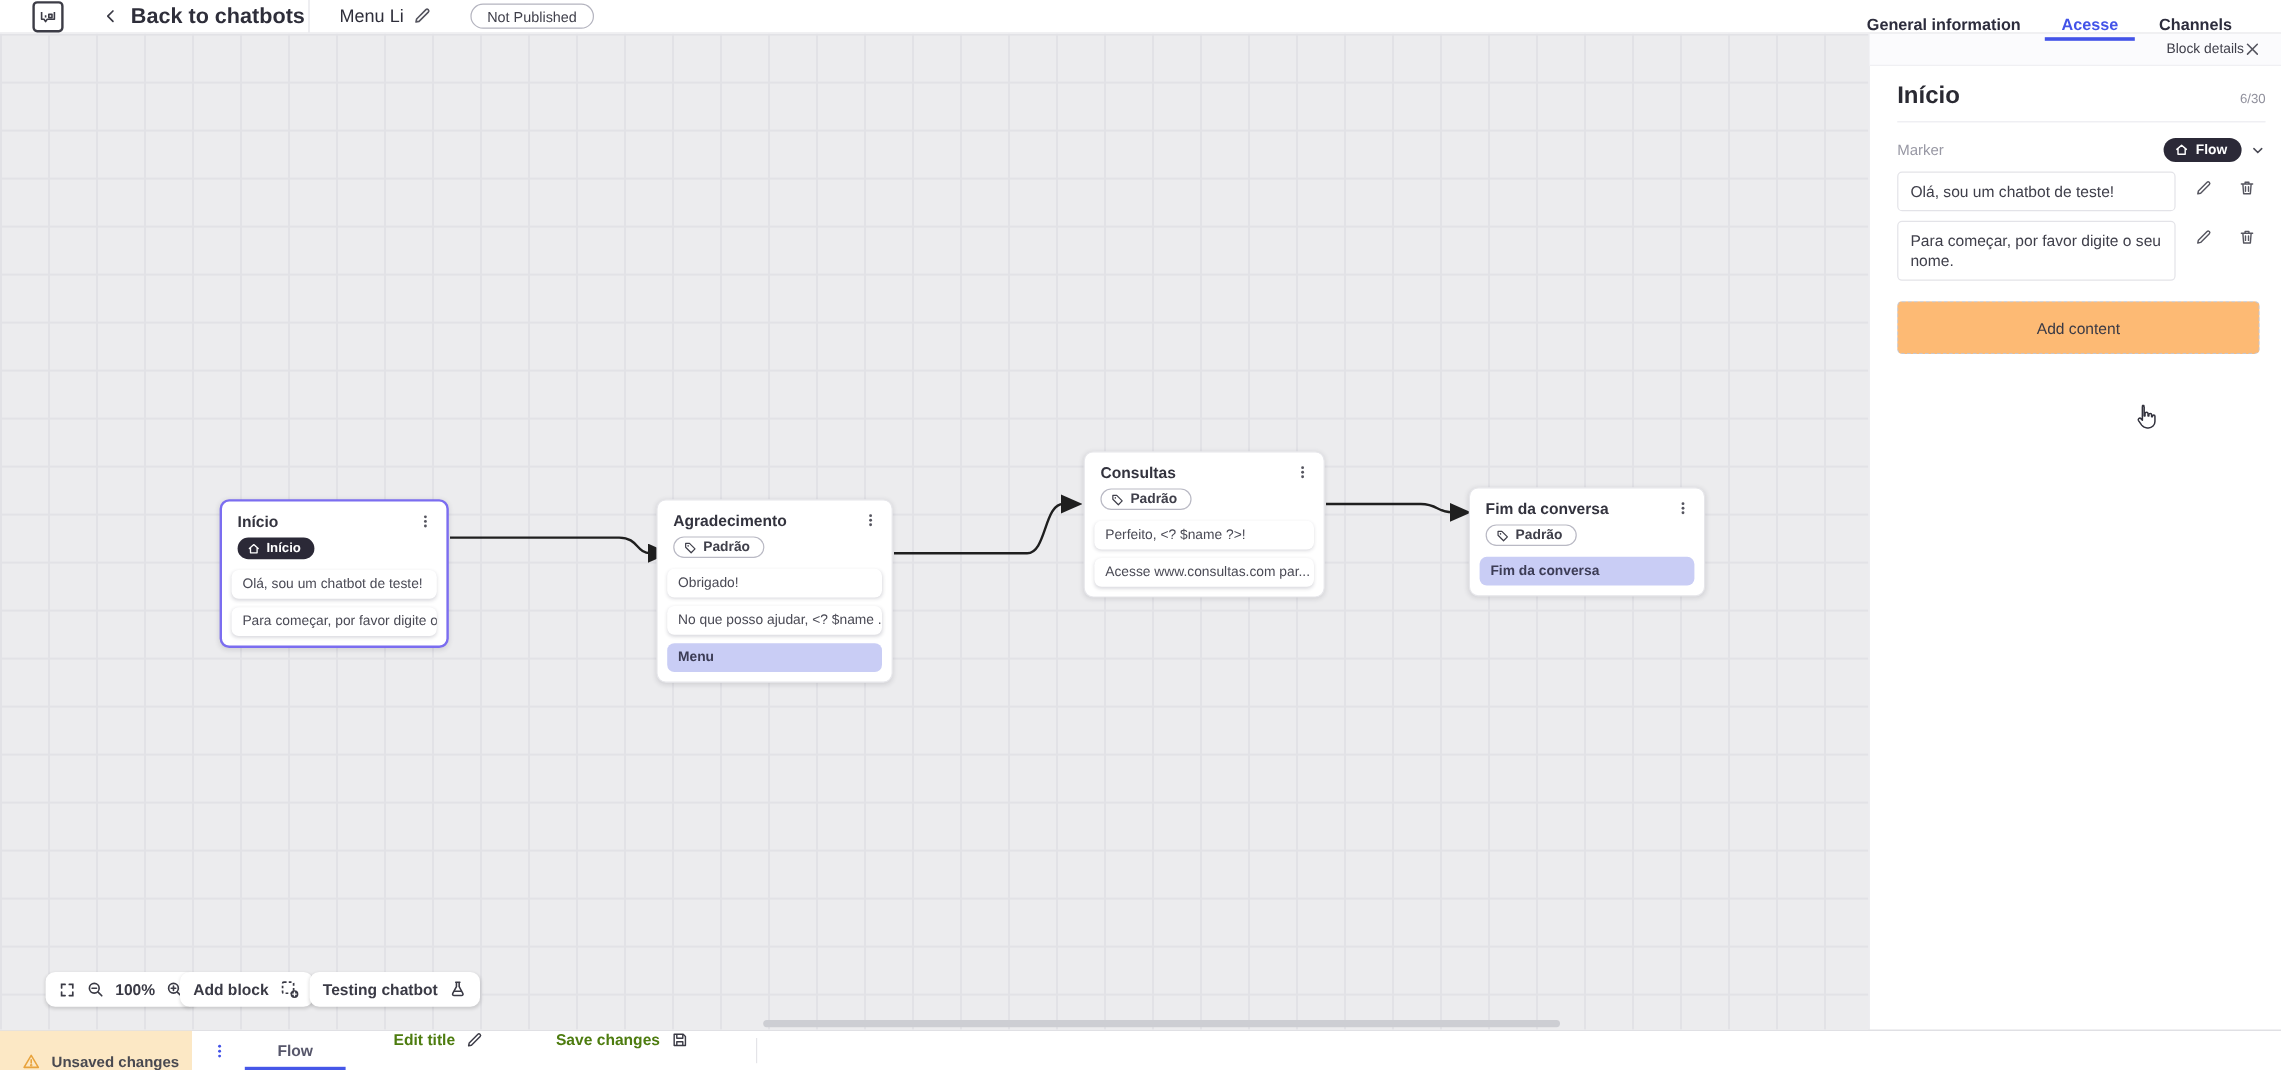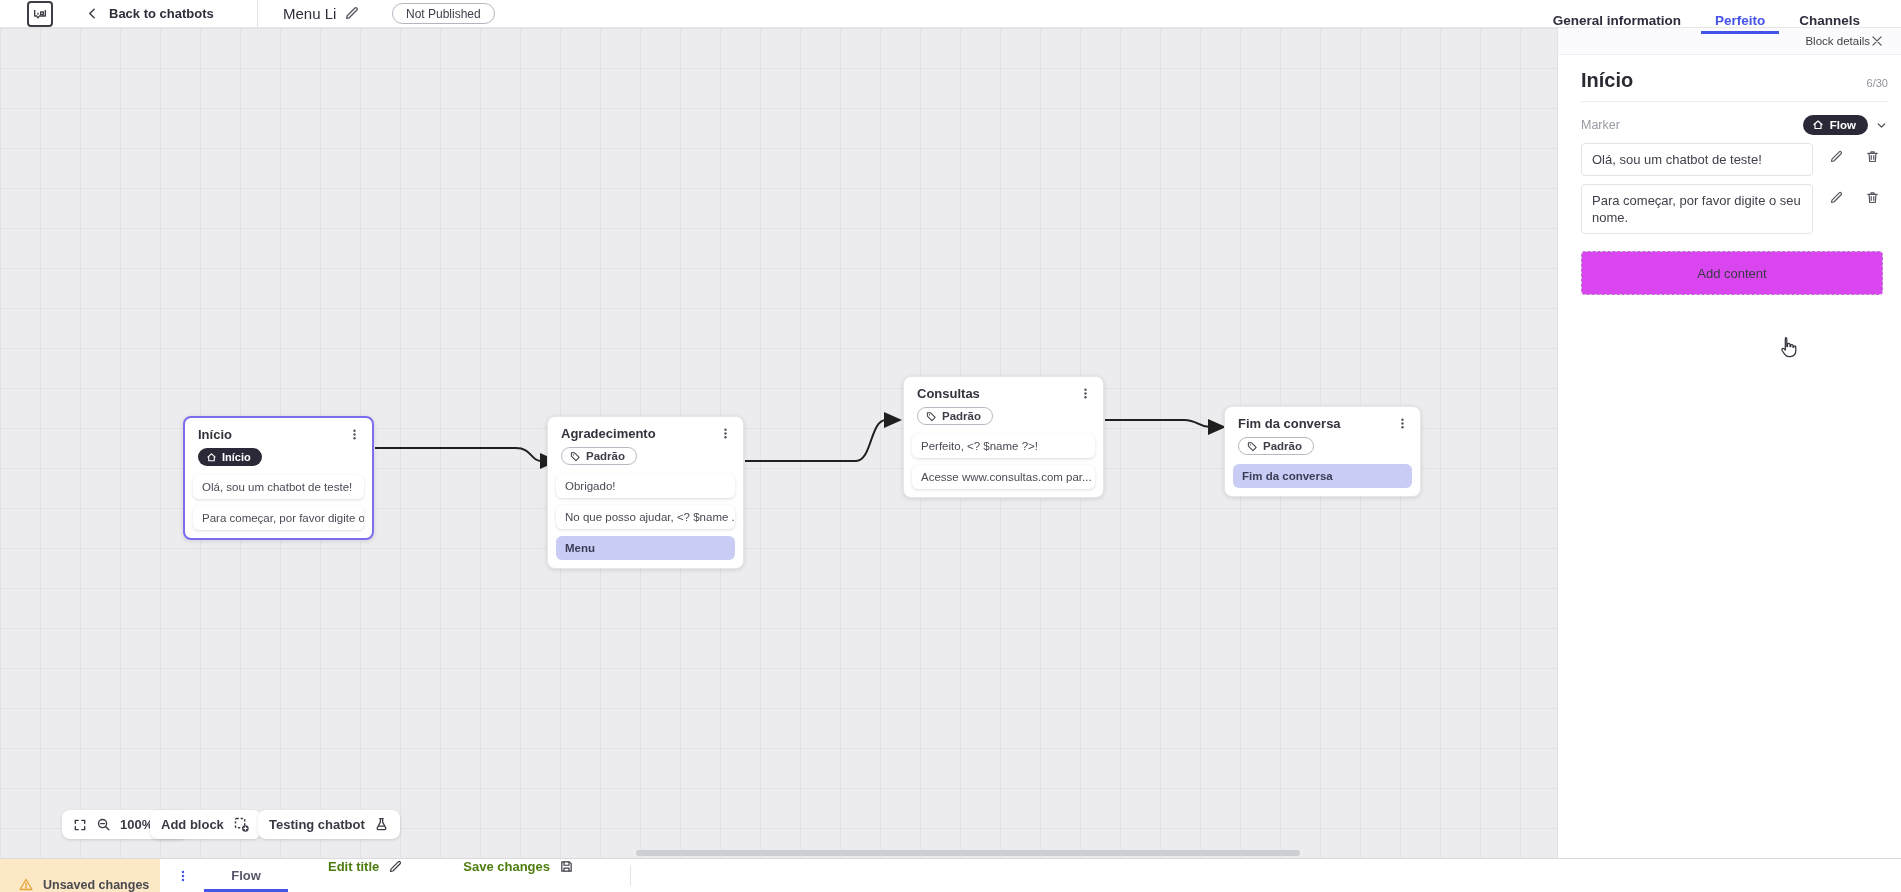--- a/index.html
+++ b/index.html
@@ -6,21 +6,21 @@
   html,body { width:1901px; height:892px; overflow:hidden;
     font-family:"Liberation Sans", sans-serif; background:#fff; color:#33333e; }
   svg { display:block; }
 
   
   .hdr { position:absolute; top:0; left:0; width:1901px; height:28px; background:#fff;
          border-bottom:1px solid #e7e7ea; z-index:30; }
   .logo-box { position:absolute; left:27px; top:1px; width:26px; height:26px;
       border:2px solid #3c3c46; border-radius:4px; display:flex; align-items:center; justify-content:center; color:#3c3c46; }
   .back-btn { position:absolute; left:86px; top:0; height:27px; display:flex; align-items:center; gap:10px;
-      color:#2e2e3a; font-size:13px; font-weight:700; cursor:pointer; }
+      color:#2e2e3a; font-size:18px; font-weight:700; cursor:pointer; }
   .hdr-div { position:absolute; left:257px; top:0; width:1px; height:27px; background:#e3e3e8; }
   .bot-title { position:absolute; left:283px; top:0; height:27px; display:flex; align-items:center;
       font-size:15px; font-weight:500; color:#2e2e3a; }
   .edit-pen { position:absolute; left:344px; top:5px; color:#55555f; }
   .status-pill { position:absolute; left:392px; top:3px; height:21px; padding:0 13px;
       border:1px solid #b4b4bf; border-radius:999px; display:flex; align-items:center;
       font-size:12px; color:#3f3f4a; background:#fff; }
   .hdr-tabs { position:absolute; right:39px; top:0; height:40px; display:flex; gap:30px; align-items:center;justify-content:space-between; }
   .hdr-tab { position:relative; height:28px; display:flex; align-items:center;
       font-size:13.5px; font-weight:700; color:#2d2d3d; cursor:pointer; padding:0 2px; }
@@ -88,21 +88,21 @@
       font-size:11px; font-weight:700; display:flex; align-items:center; justify-content:center; }
   .p-tabs .kebab { position:absolute; right:-2px; top:5px; }
   .content-item { display:flex; align-items:flex-start; gap:0; margin-top:8px; }
   .content-item:first-of-type { margin-top:29px; }
   .content-card { width:232px; border:1px solid #e3e3e8; border-radius:4px; background:#fff;
       padding:7px 10px; font-size:13px; color:#3f3f4a; line-height:17px; }
   .ci-actions { display:flex; gap:21px; margin-left:16px; padding-top:6px; color:#55555f; }
   .ci-actions .icn { cursor:pointer; line-height:0; }
   .add-content { margin-top:17px; width:302px; height:44px; border:1.5px dashed #c6c6cd; border-radius:4px;
       display:flex; align-items:center; justify-content:center; font-size:13px; font-weight:500;
-      color:#3a3a45; cursor:pointer; background:#d946ef; }
+      color:#3a3a45; cursor:pointer; background:#fdba74; }
   .cursor-hand { position:absolute; right:104px; top:308px; z-index:40; }
 
   
   .footer { position:absolute; left:0; bottom:0; width:1901px; height:34px; background:#fff;
       border-top:1px solid #d9d9de; z-index:25; display:flex; align-items:stretch; }
   .unsaved { width:160px; background:#fce8c5; display:flex; align-items:flex-end; gap:9px;
       padding-left:18px; font-size:12.5px; font-weight:700; color:#494950; }
   .f-kebab { display:flex; align-items:center; padding:0 14px 0 16px; cursor:pointer; }
   .f-tab { position:relative; width:84px; display:flex; align-items:center; justify-content:center;
       font-size:13px; font-weight:700; color:#57576b; cursor:pointer; }
@@ -206,21 +206,21 @@
     <span class="badge-outline">
       <svg width="11" height="11" viewBox="0 0 24 24" fill="none" stroke="currentColor" stroke-width="2.2" stroke-linejoin="round">
           <path d="M3 11V4h7l10 10-7 7-10-10z"></path>
           <circle cx="7.5" cy="8.5" r="1.4" fill="currentColor" stroke="none"></circle>
         </svg>
       <span>Padrão</span>
     </span>
     <div class="nrow hl">Fim da conversa</div>
   </div>
 
-  <div class="float-card" style="left:38px; top:782px;margin-left:24px;">
+  <div class="float-card" style="left:38px; top:782px;">
     <span class="ficon">
       <svg width="14" height="14" viewBox="0 0 24 24" fill="none" stroke="currentColor" stroke-width="2.4" stroke-linecap="round">
           <path d="M4 9V4h5M15 4h5v5M20 15v5h-5M9 20H4v-5"></path>
         </svg>
     </span>
     <span class="ficon">
       <svg width="15" height="15" viewBox="0 0 24 24" fill="none" stroke="currentColor" stroke-width="2.2" stroke-linecap="round">
           <circle cx="10.5" cy="10.5" r="6.5"></circle>
           <path d="M15.6 15.6L20.5 20.5M7.5 10.5h6"></path>
         </svg>
@@ -272,21 +272,21 @@
   <div class="hdr-div"></div>
   <div class="bot-title">Menu Li</div>
   <span class="edit-pen">
     <svg width="16" height="16" viewBox="0 0 24 24" fill="none" stroke="currentColor" stroke-width="2" stroke-linecap="round" stroke-linejoin="round">
         <path d="M4 20l.8-3.8L16.4 4.6a2 2 0 0 1 2.8 0l.2.2a2 2 0 0 1 0 2.8L7.8 19.2 4 20z"></path>
       </svg>
   </span>
   <div class="status-pill">Not Published</div>
   <div class="hdr-tabs">
     <div class="hdr-tab">General information</div>
-    <div class="hdr-tab active">Perfeito</div>
+    <div class="hdr-tab active">Acesse</div>
     <div class="hdr-tab">Channels</div>
   </div>
 </div>
 
 <div class="panel">
   <div class="pd-bar">
     <span class="pd-bar-label">Block details</span>
     <span class="close-x">
       <svg width="14" height="14" viewBox="0 0 24 24" fill="none" stroke="currentColor" stroke-width="2.2" stroke-linecap="round">
           <path d="M5 5l14 14M19 5L5 19"></path>

